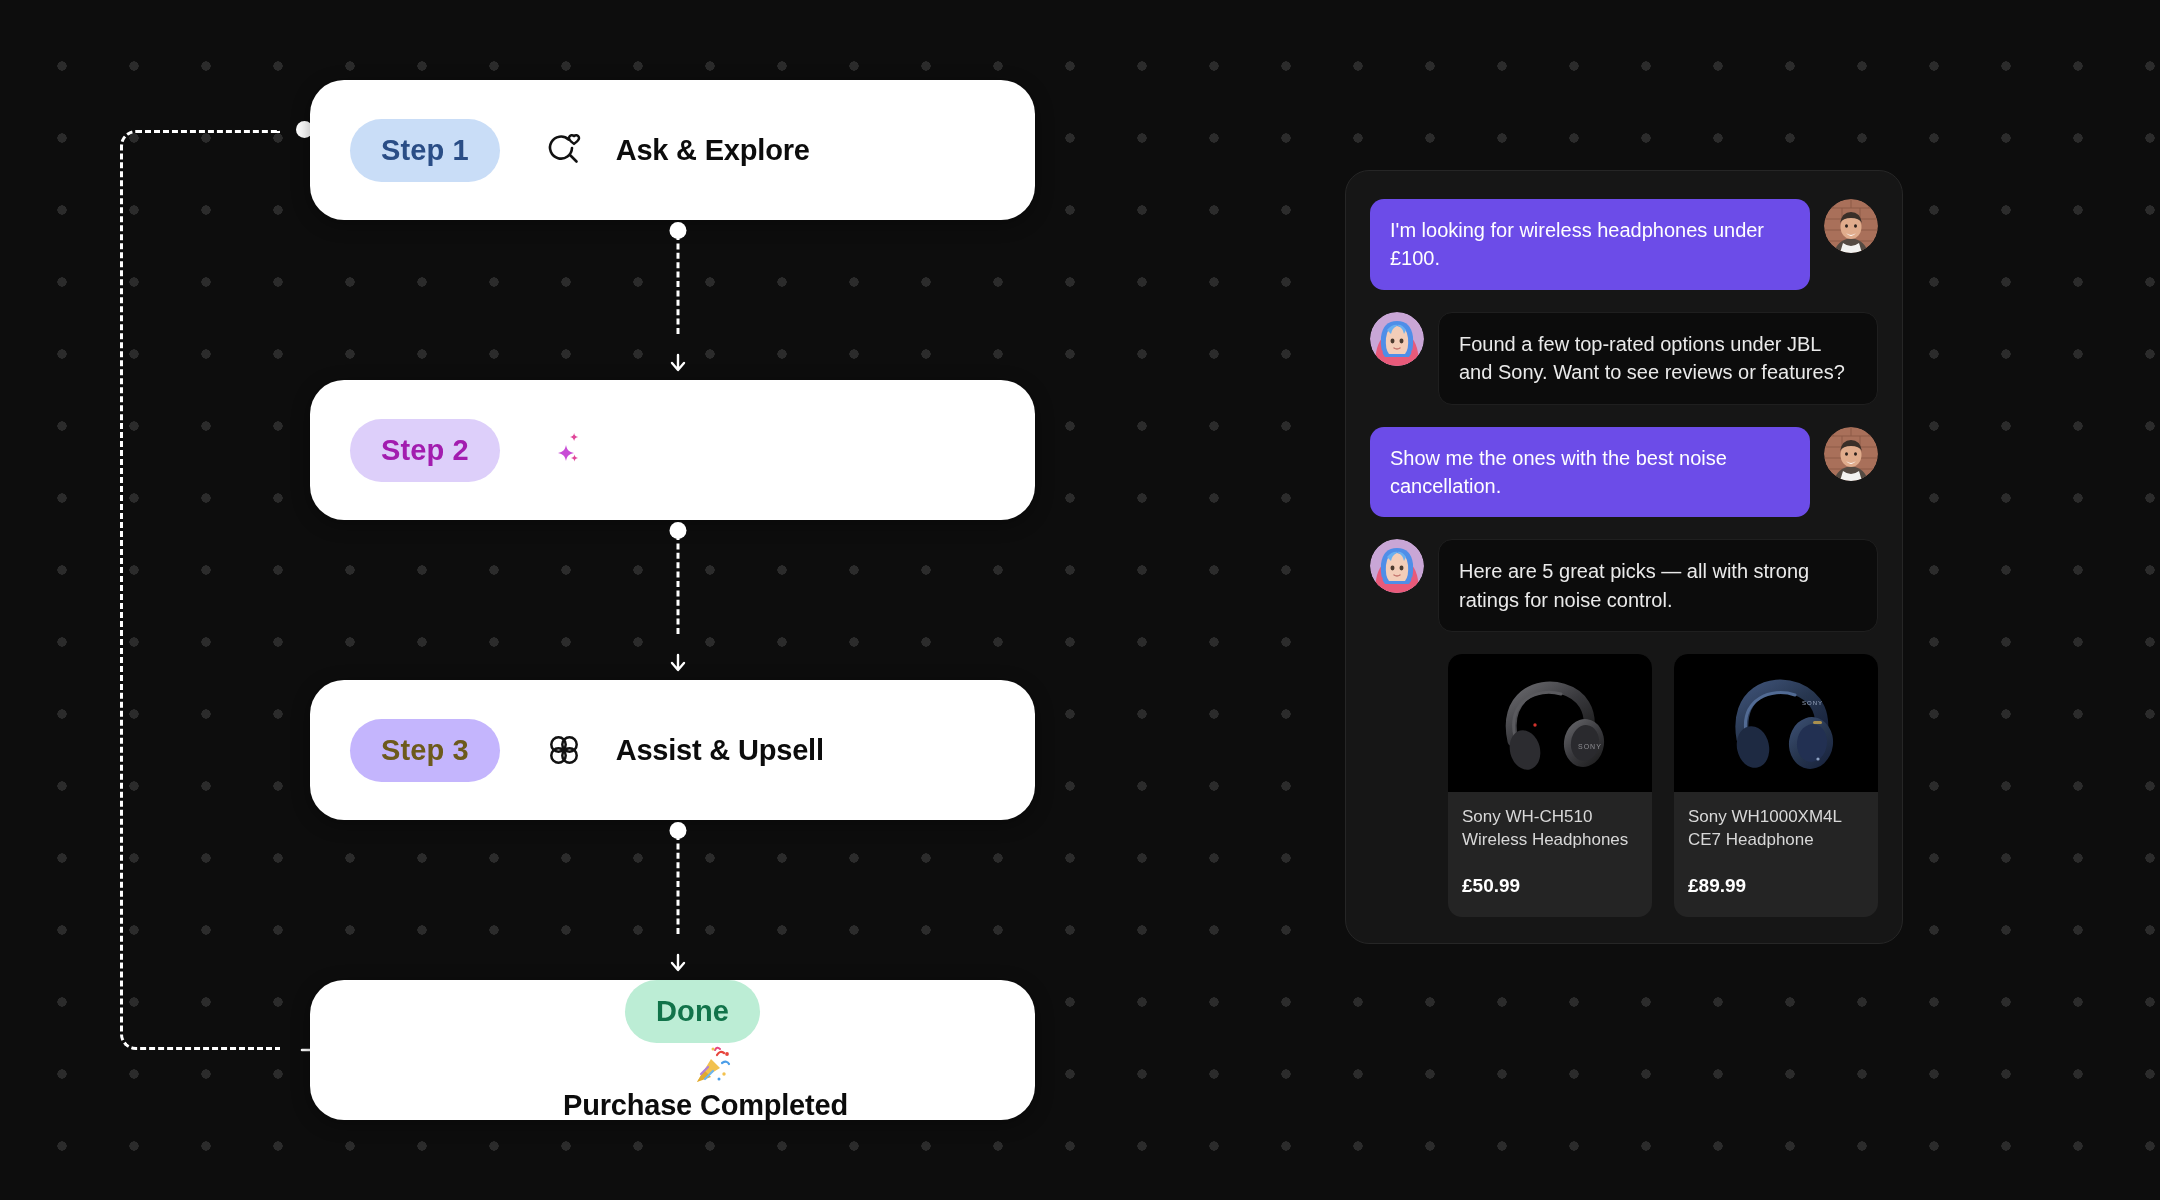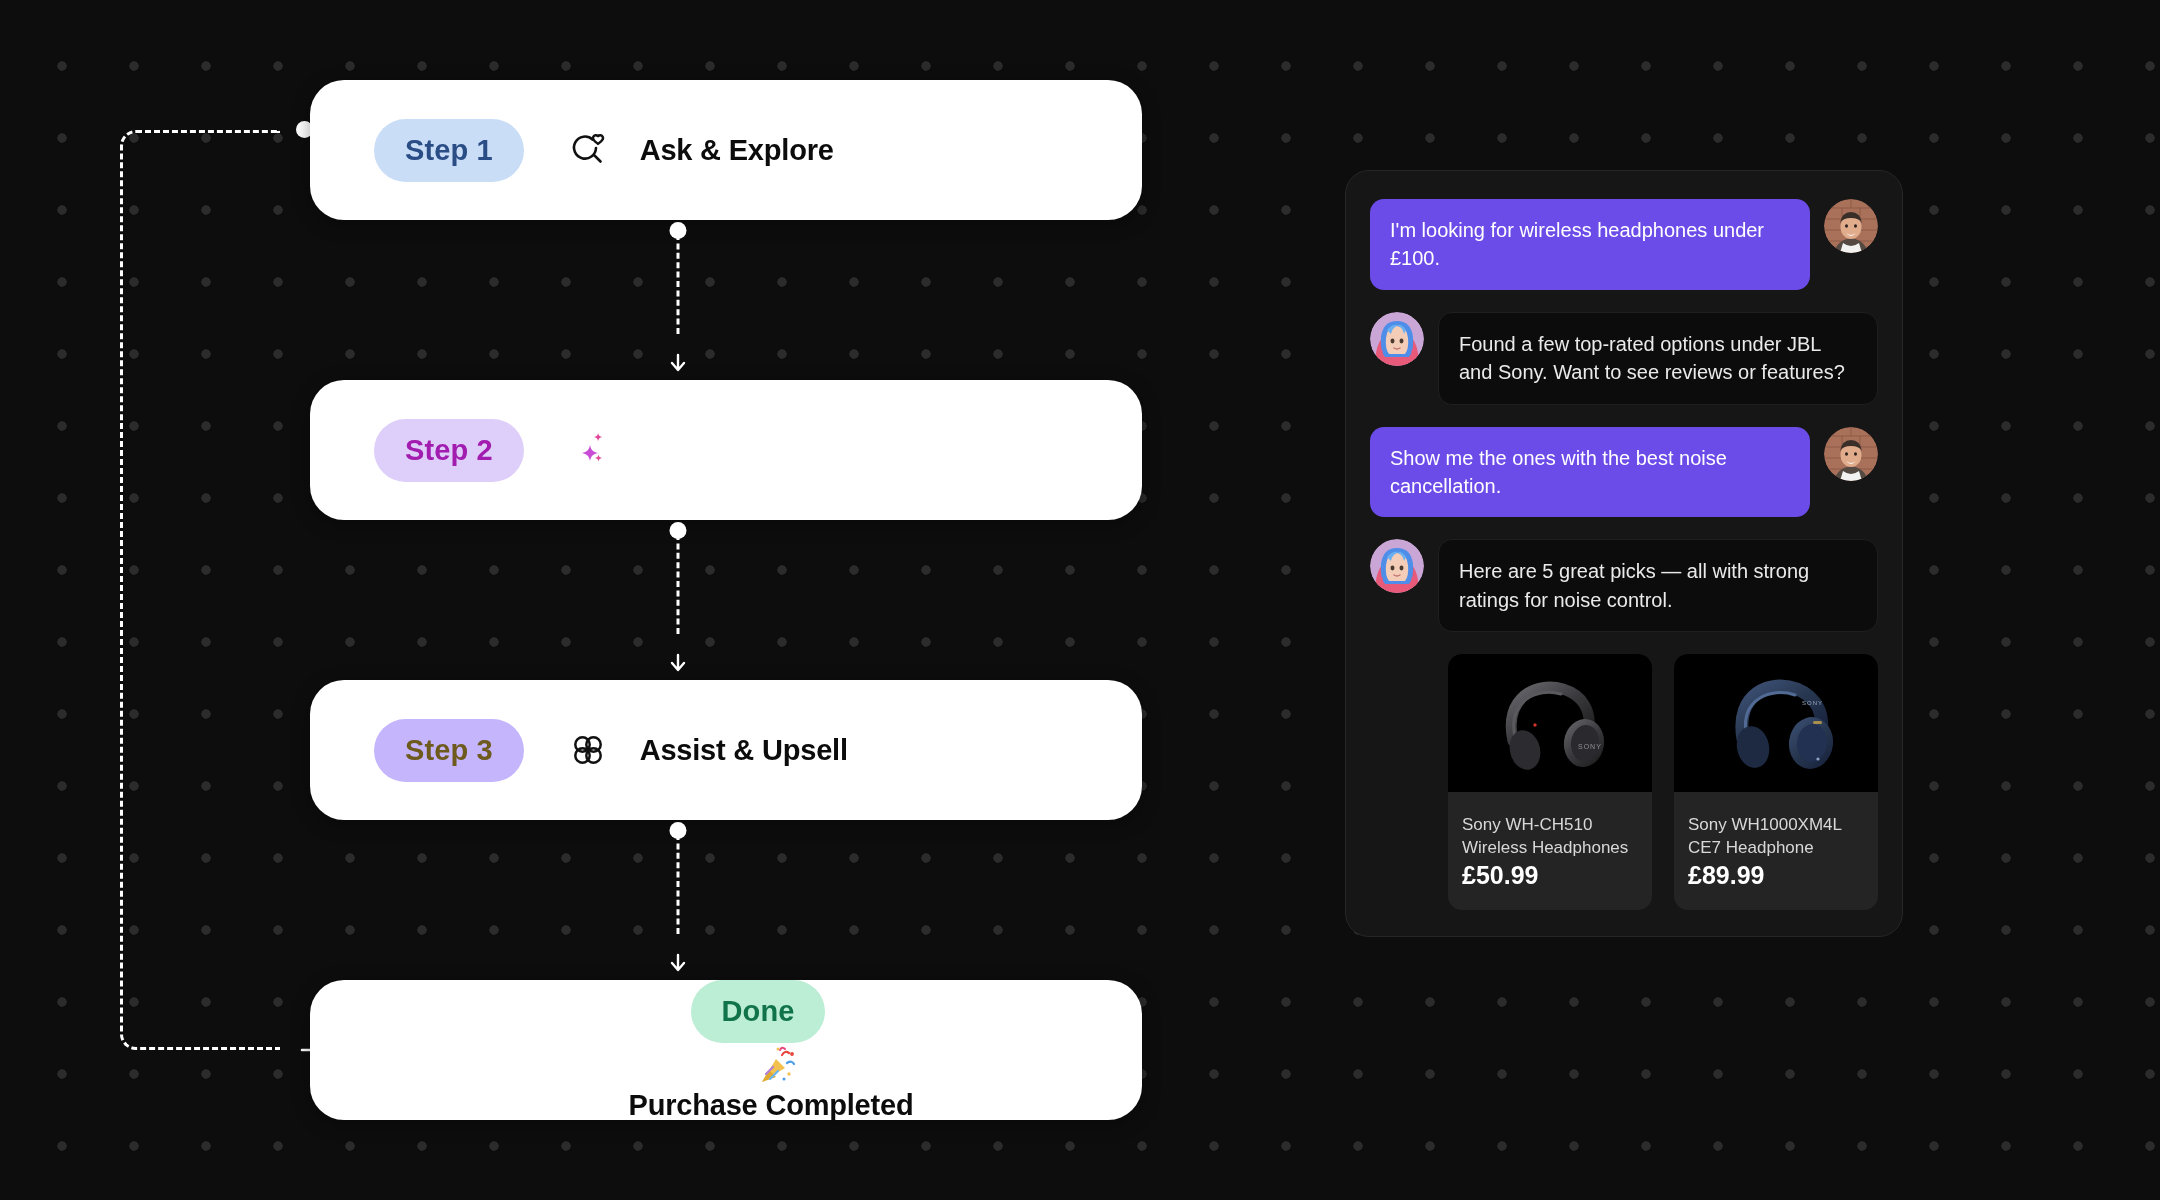--- a/index.html
+++ b/index.html
@@ -17,26 +17,26 @@
     background-size: 72px 72px;
     background-position: 26px 30px;
   }
 
   
   #flow { position: absolute; left: 0; top: 0; width: 1060px; height: 1200px; }
 
   .step-card {
     position: absolute;
     left: 310px;
-    width: 832px;
+    width: 725px;
     background: #ffffff;
     border-radius: 34px;
     display: flex;
     align-items: center;
-    padding: 0 0 0 64px;
+    padding: 0 0 0 40px;
     box-shadow: 0 4px 18px rgba(0,0,0,.35);
   }
   .step-card.c1 { top: 80px;  height: 140px; }
   .step-card.c2 { top: 380px; height: 140px; }
   .step-card.c3 { top: 680px; height: 140px; }
   .step-card.c4 { top: 980px; height: 140px; flex-direction: column; }
 
   .badge {
     border-radius: 999px;
     font-size: 29px;
@@ -143,23 +143,22 @@
   }
   .p-img {
     height: 138px; background: #000;
     display: flex; align-items: center; justify-content: center;
   }
   .p-img svg { display: block; }
   .p-body { padding: 14px 14px 20px 14px; }
   .p-name {
     font-size: 17px; line-height: 1.35; color: #d8d8d8;
     min-height: 46px;
-    margin-top: 8px;
-  }
-  .p-price { margin-top: 1px; font-size: 25px; font-weight: 700; color: #ffffff; }
+  }
+  .p-price { margin-top: 23px; font-size: 19px; font-weight: 700; color: #ffffff; }
 </style>
 </head>
 <body>
 
 <div id="stage">
 
   <div id="flow">
 
     <div id="loopback">
       <div class="lb-path"></div>

